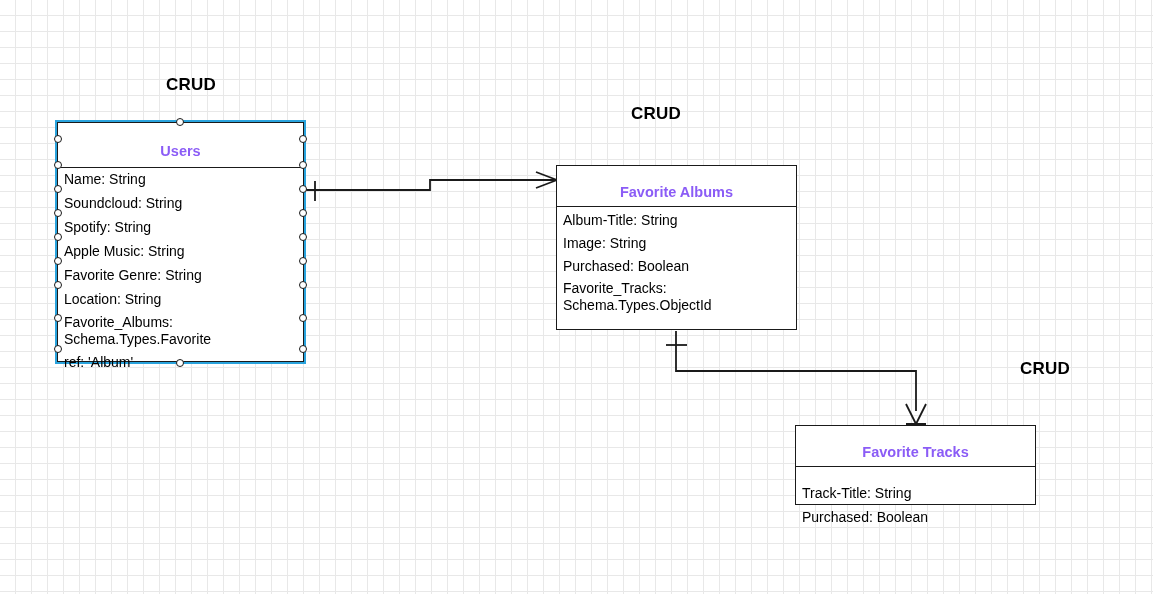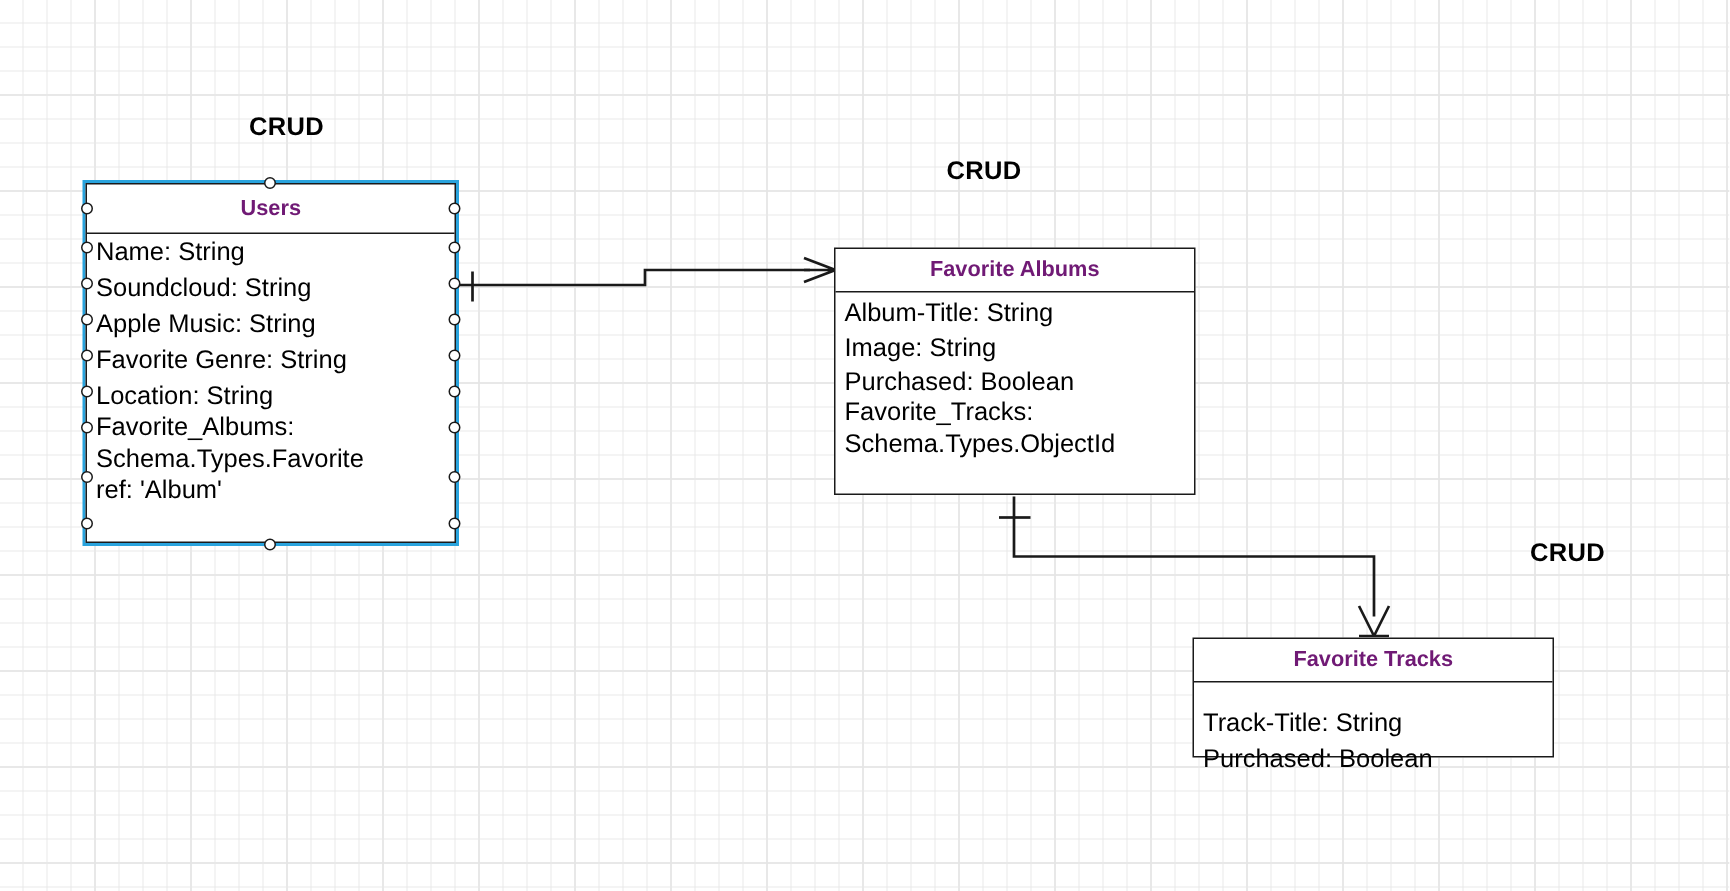--- a/index.html
+++ b/index.html
@@ -42,34 +42,35 @@
     position: absolute;
     background: #ffffff;
     border: 1.6px solid #1a1a1a;
     box-sizing: border-box;
   }
   .entity-title {
     text-align: right;
     font-family: "Liberation Sans", sans-serif;
     font-size: 14.5px;
     font-weight: bold;
-    color: #701a75;
+    color: #8b5cf6;
     border-bottom: 1.6px solid #1a1a1a;
     box-sizing: border-box;
     display: flex;
     align-items: center;
     justify-content: center;
+    margin-top: 12px;
   }
   .entity-body {
     padding: 0;
     box-sizing: border-box;
   }
   .attr {
     font-family: "Liberation Sans", sans-serif;
-    font-size: 17px;
+    font-size: 14px;
     color: #000000;
     padding-left: 6px;
     box-sizing: border-box;
     display: flex;
     align-items: center;
     white-space: pre-line;
     line-height: 1.25;
   }
 
   
@@ -125,20 +126,21 @@
     <path d="M 916 424 L 906 404 M 916 424 L 926 404 M 906 424 L 926 424" fill="none" stroke="#1a1a1a" stroke-width="1.8"></path>
   </svg>
 
   <div class="selected-outline" style="left:55px; top:120px; width:251px; height:244px;"></div>
 
   <div class="entity" style="left:57px; top:122px; width:247px; height:240px;">
     <div class="entity-title" style="height:33px;">Users</div>
     <div class="entity-body">
       <div class="attr" style="height:24px;">Name: String</div>
       <div class="attr" style="height:24px;">Soundcloud: String</div>
+      <div class="attr" style="height:24px;">Spotify: String</div>
       <div class="attr" style="height:24px;">Apple Music: String</div>
       <div class="attr" style="height:24px;">Favorite Genre: String</div>
       <div class="attr" style="height:24px;">Location: String</div>
       <div class="attr" style="height:38px;">Favorite_Albums:
 Schema.Types.Favorite</div>
       <div class="attr" style="height:25px;">ref: 'Album'</div>
     </div>
   </div>
 
   <div>

